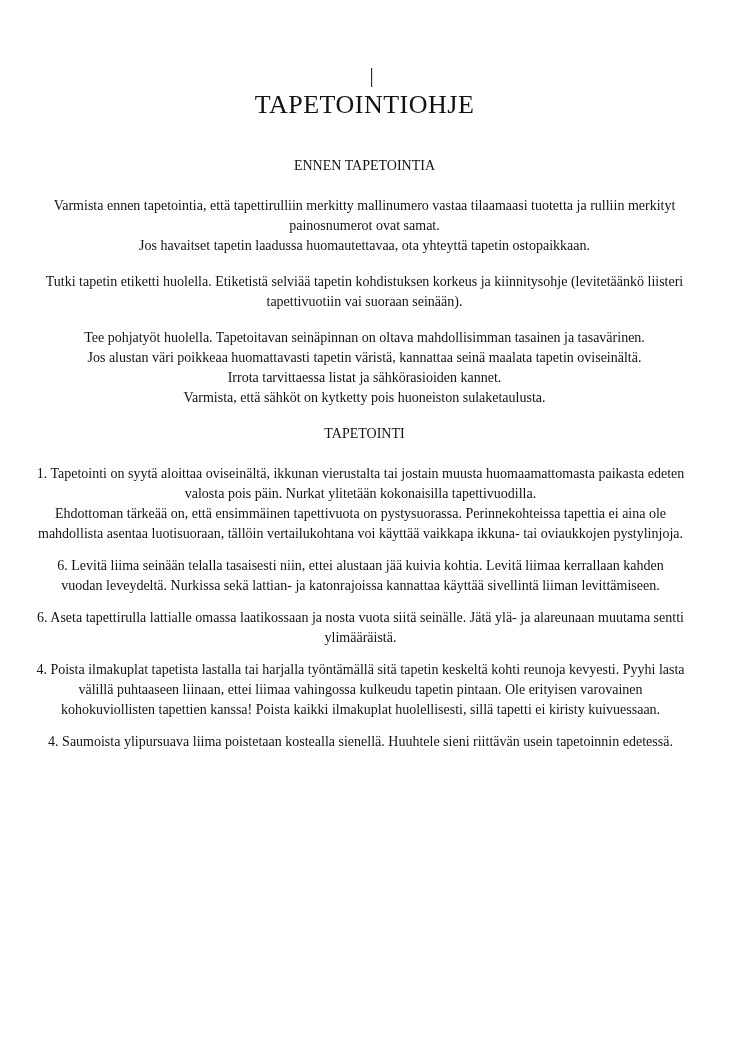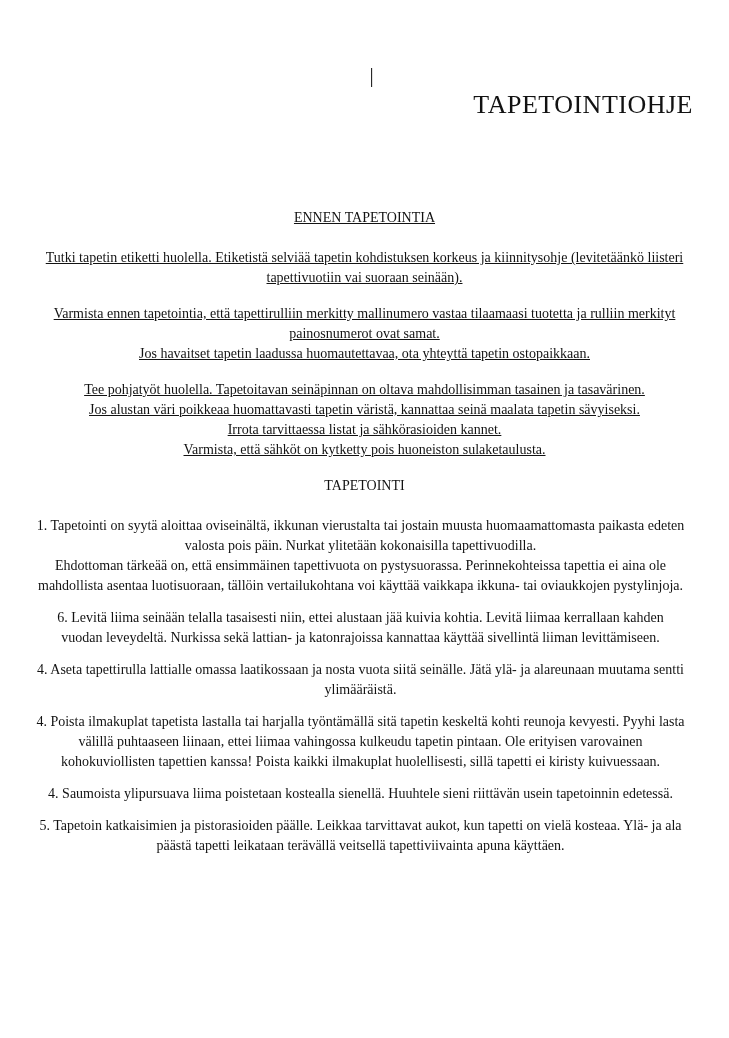--- a/index.html
+++ b/index.html
@@ -27,34 +27,33 @@
     font-size: 21px;
     transform: translateX(7px);
     color: #121212;
   }
   h1.doc-title {
     margin: 2px 0 0 0;
     font-size: 26px;
     font-weight: normal;
     letter-spacing: 0.5px;
     line-height: 30px;
-    text-align: right;
   }
   .doc-subtitle {
     margin: 0;
     font-size: 15px;
     line-height: 20px;
   }
   h2.sec-heading {
     font-size: 14px;
     font-weight: normal;
     line-height: 20px;
     margin: 0 0 20px 0;
   }
-  section.sec-before { margin-top: 88px; text-decoration: underline; }
+  section.sec-before { margin-top: 36px; }
   section.sec-main   { margin-top: 14px; }
   .block {
     margin: 0 0 16px 0;
   }
   .sec-main .block {
     margin: 0 8px 12px 0;
   }
   .block p {
     margin: 0;
     font-size: 14px;
@@ -67,59 +66,58 @@
 <div class="page">
 
   <span class="cursor-mark">|</span>
 
   <h1 class="doc-title">TAPETOINTIOHJE</h1>
 
   <section class="sec-before">
     <h2 class="sec-heading">ENNEN TAPETOINTIA</h2>
 
     <div class="block">
-      <p>Tutki tapetin etiketti huolella. Etiketistä selviää tapetin kohdistuksen korkeus ja kiinnitysohje (levitetäänkö liisteri tapettivuotiin vai suoraan seinään).</p>
-    </div>
-
-    <div class="block">
       <p>Varmista ennen tapetointia, että tapettirulliin merkitty mallinumero vastaa tilaamaasi tuotetta ja rulliin merkityt painosnumerot ovat samat.</p>
       <p>Jos havaitset tapetin laadussa huomautettavaa, ota yhteyttä tapetin ostopaikkaan.</p>
     </div>
 
     <div class="block">
+      <p>Tutki tapetin etiketti huolella. Etiketistä selviää tapetin kohdistuksen korkeus ja kiinnitysohje (levitetäänkö liisteri tapettivuotiin vai suoraan seinään).</p>
+    </div>
+
+    <div class="block">
       <p>Tee pohjatyöt huolella. Tapetoitavan seinäpinnan on oltava mahdollisimman tasainen ja tasavärinen.</p>
-      <p>Jos alustan väri poikkeaa huomattavasti tapetin väristä, kannattaa seinä maalata tapetin sävyiseksi.</p>
+      <p>Jos alustan väri poikkeaa huomattavasti tapetin väristä, kannattaa seinä maalata tapetin oviseinältä.</p>
       <p>Irrota tarvittaessa listat ja sähkörasioiden kannet.</p>
       <p>Varmista, että sähköt on kytketty pois huoneiston sulaketaulusta.</p>
     </div>
   </section>
 
   <section class="sec-main">
     <h2 class="sec-heading">TAPETOINTI</h2>
 
     <div class="block">
       <p>1. Tapetointi on syytä aloittaa oviseinältä, ikkunan vierustalta tai jostain muusta huomaamattomasta paikasta edeten valosta pois päin. Nurkat ylitetään kokonaisilla tapettivuodilla.</p>
       <p>Ehdottoman tärkeää on, että ensimmäinen tapettivuota on pystysuorassa. Perinnekohteissa tapettia ei aina ole mahdollista asentaa luotisuoraan, tällöin vertailukohtana voi käyttää vaikkapa ikkuna- tai oviaukkojen pystylinjoja.</p>
     </div>
 
     <div class="block">
       <p>6. Levitä liima seinään telalla tasaisesti niin, ettei alustaan jää kuivia kohtia. Levitä liimaa kerrallaan kahden vuodan leveydeltä. Nurkissa sekä lattian- ja katonrajoissa kannattaa käyttää sivellintä liiman levittämiseen.</p>
     </div>
 
     <div class="block">
-      <p>4. Aseta tapettirulla lattialle omassa laatikossaan ja nosta vuota siitä seinälle. Jätä ylä- ja alareunaan muutama sentti ylimääräistä.</p>
+      <p>6. Aseta tapettirulla lattialle omassa laatikossaan ja nosta vuota siitä seinälle. Jätä ylä- ja alareunaan muutama sentti ylimääräistä.</p>
     </div>
 
     <div class="block">
       <p>4. Poista ilmakuplat tapetista lastalla tai harjalla työntämällä sitä tapetin keskeltä kohti reunoja kevyesti. Pyyhi lasta välillä puhtaaseen liinaan, ettei liimaa vahingossa kulkeudu tapetin pintaan. Ole erityisen varovainen kohokuviollisten tapettien kanssa! Poista kaikki ilmakuplat huolellisesti, sillä tapetti ei kiristy kuivuessaan.</p>
     </div>
 
     <div class="block">
       <p>4. Saumoista ylipursuava liima poistetaan kostealla sienellä. Huuhtele sieni riittävän usein tapetoinnin edetessä.</p>
     </div>
 
     <div class="block">
-      <p>5. Tapetoin katkaisimien ja pistorasioiden päälle. Leikkaa tarvittavat aukot, kun tapetti on vielä kosteaa. Ylä- ja ala päästä tapetti leikataan terävällä veitsellä tapettiviivainta apuna käyttäen.</p>
     </div>
 
   </section>
 
 </div>
 
 </body></html>

